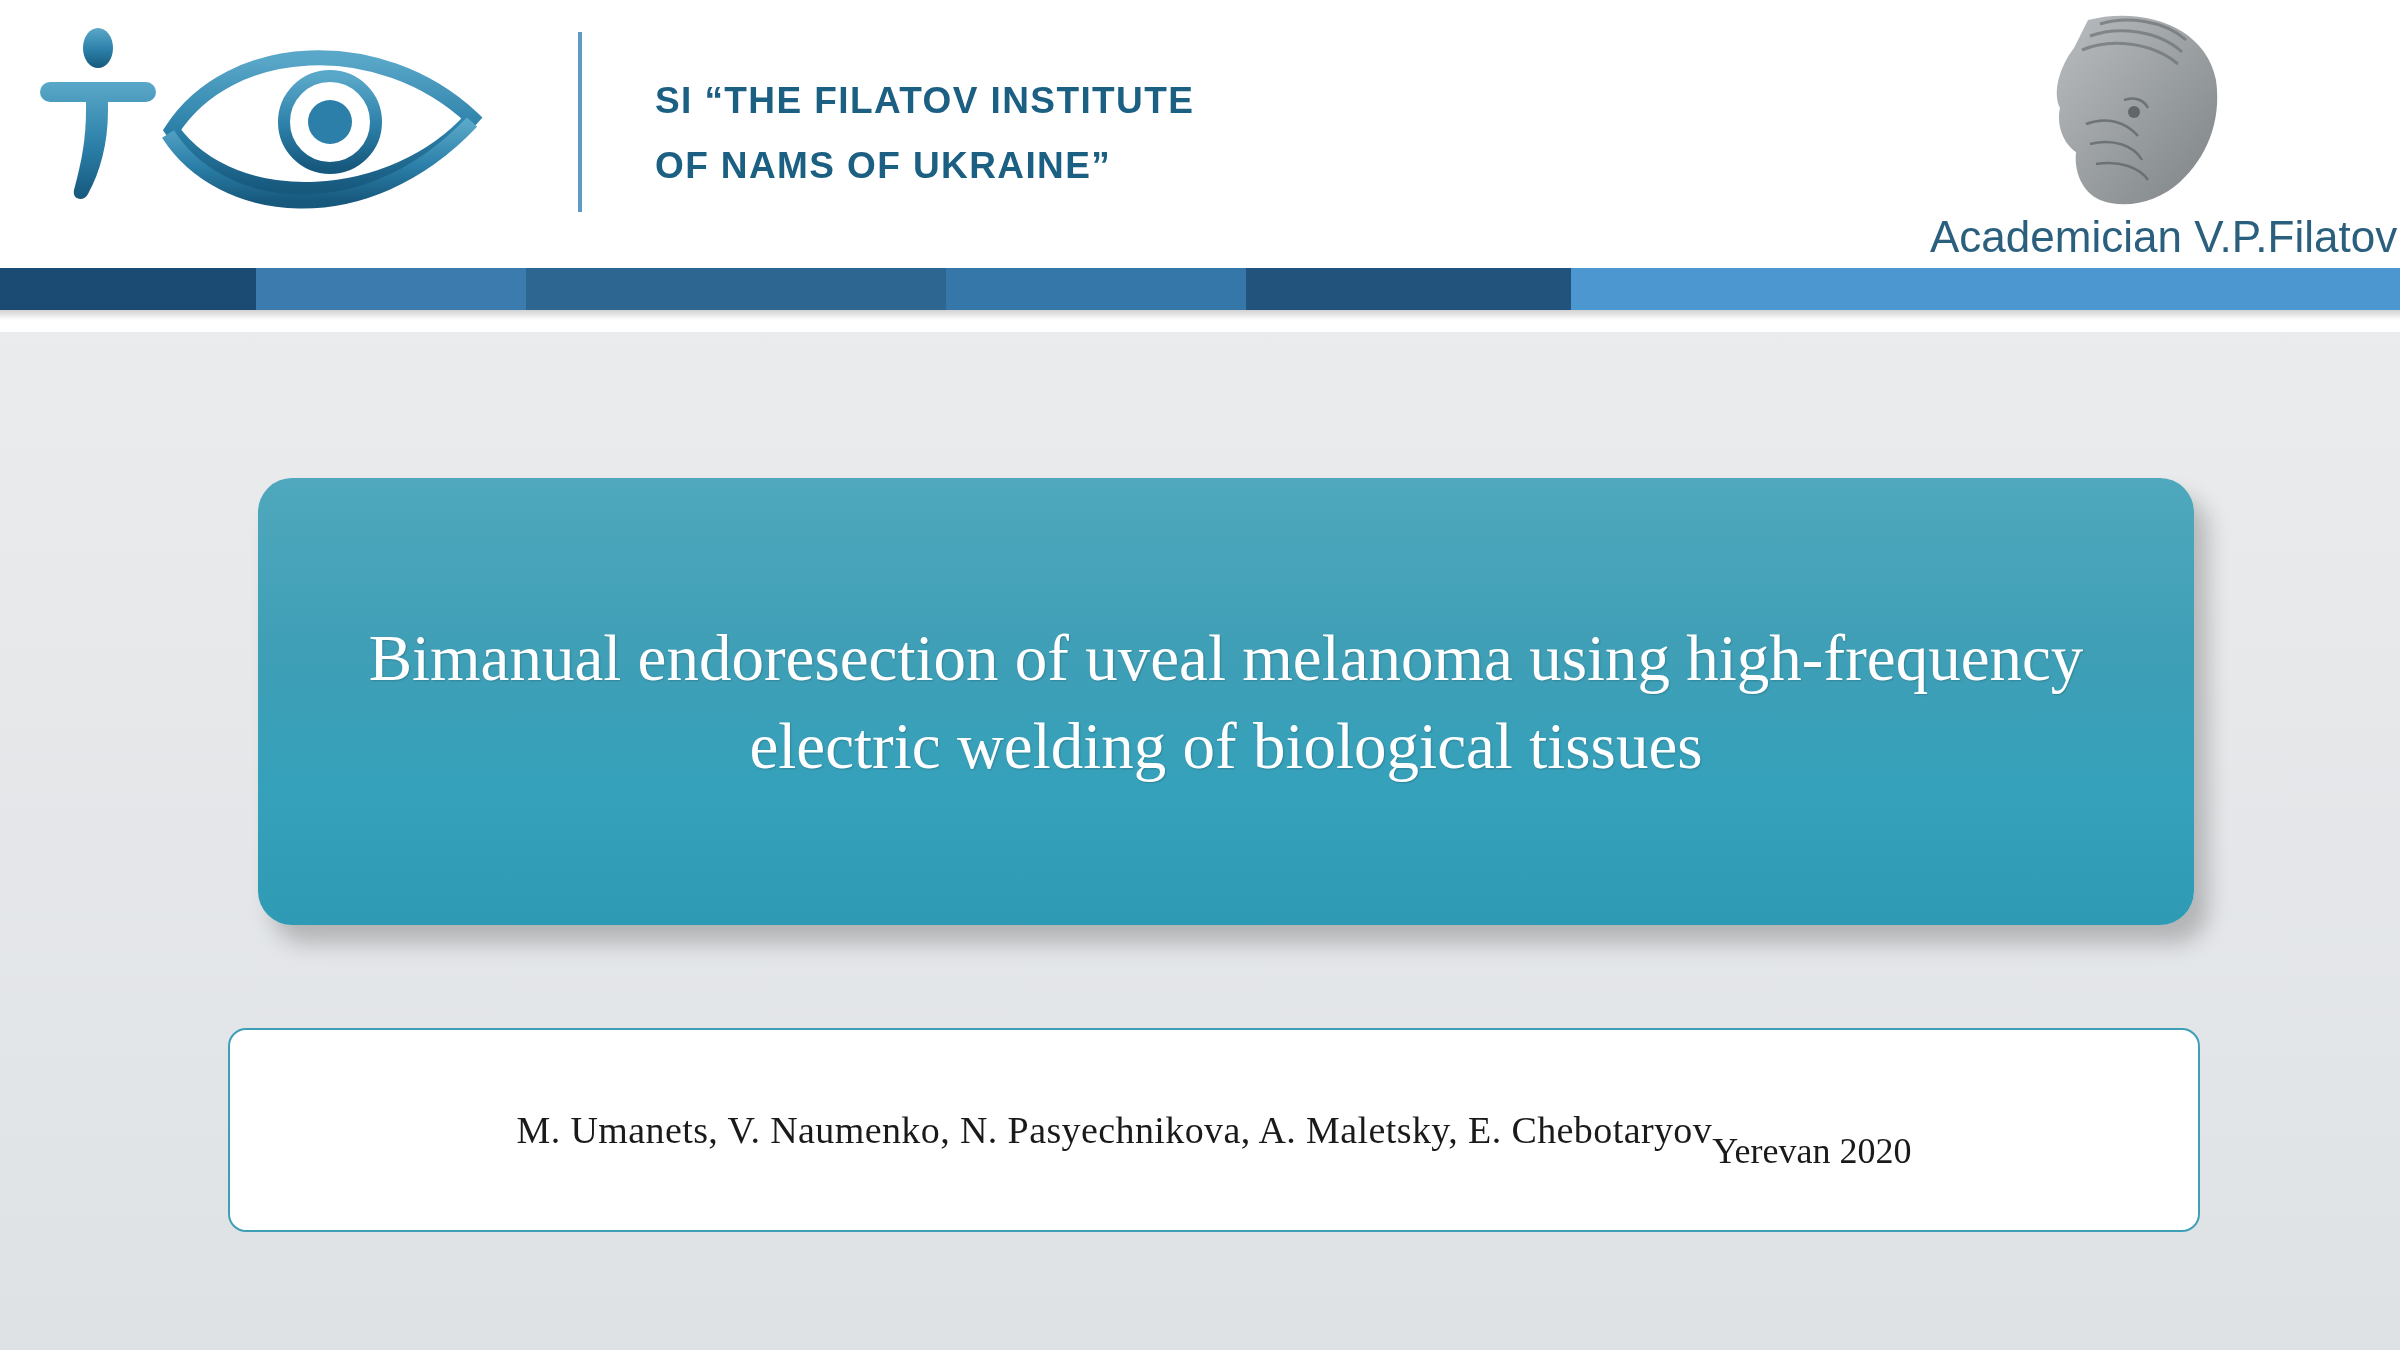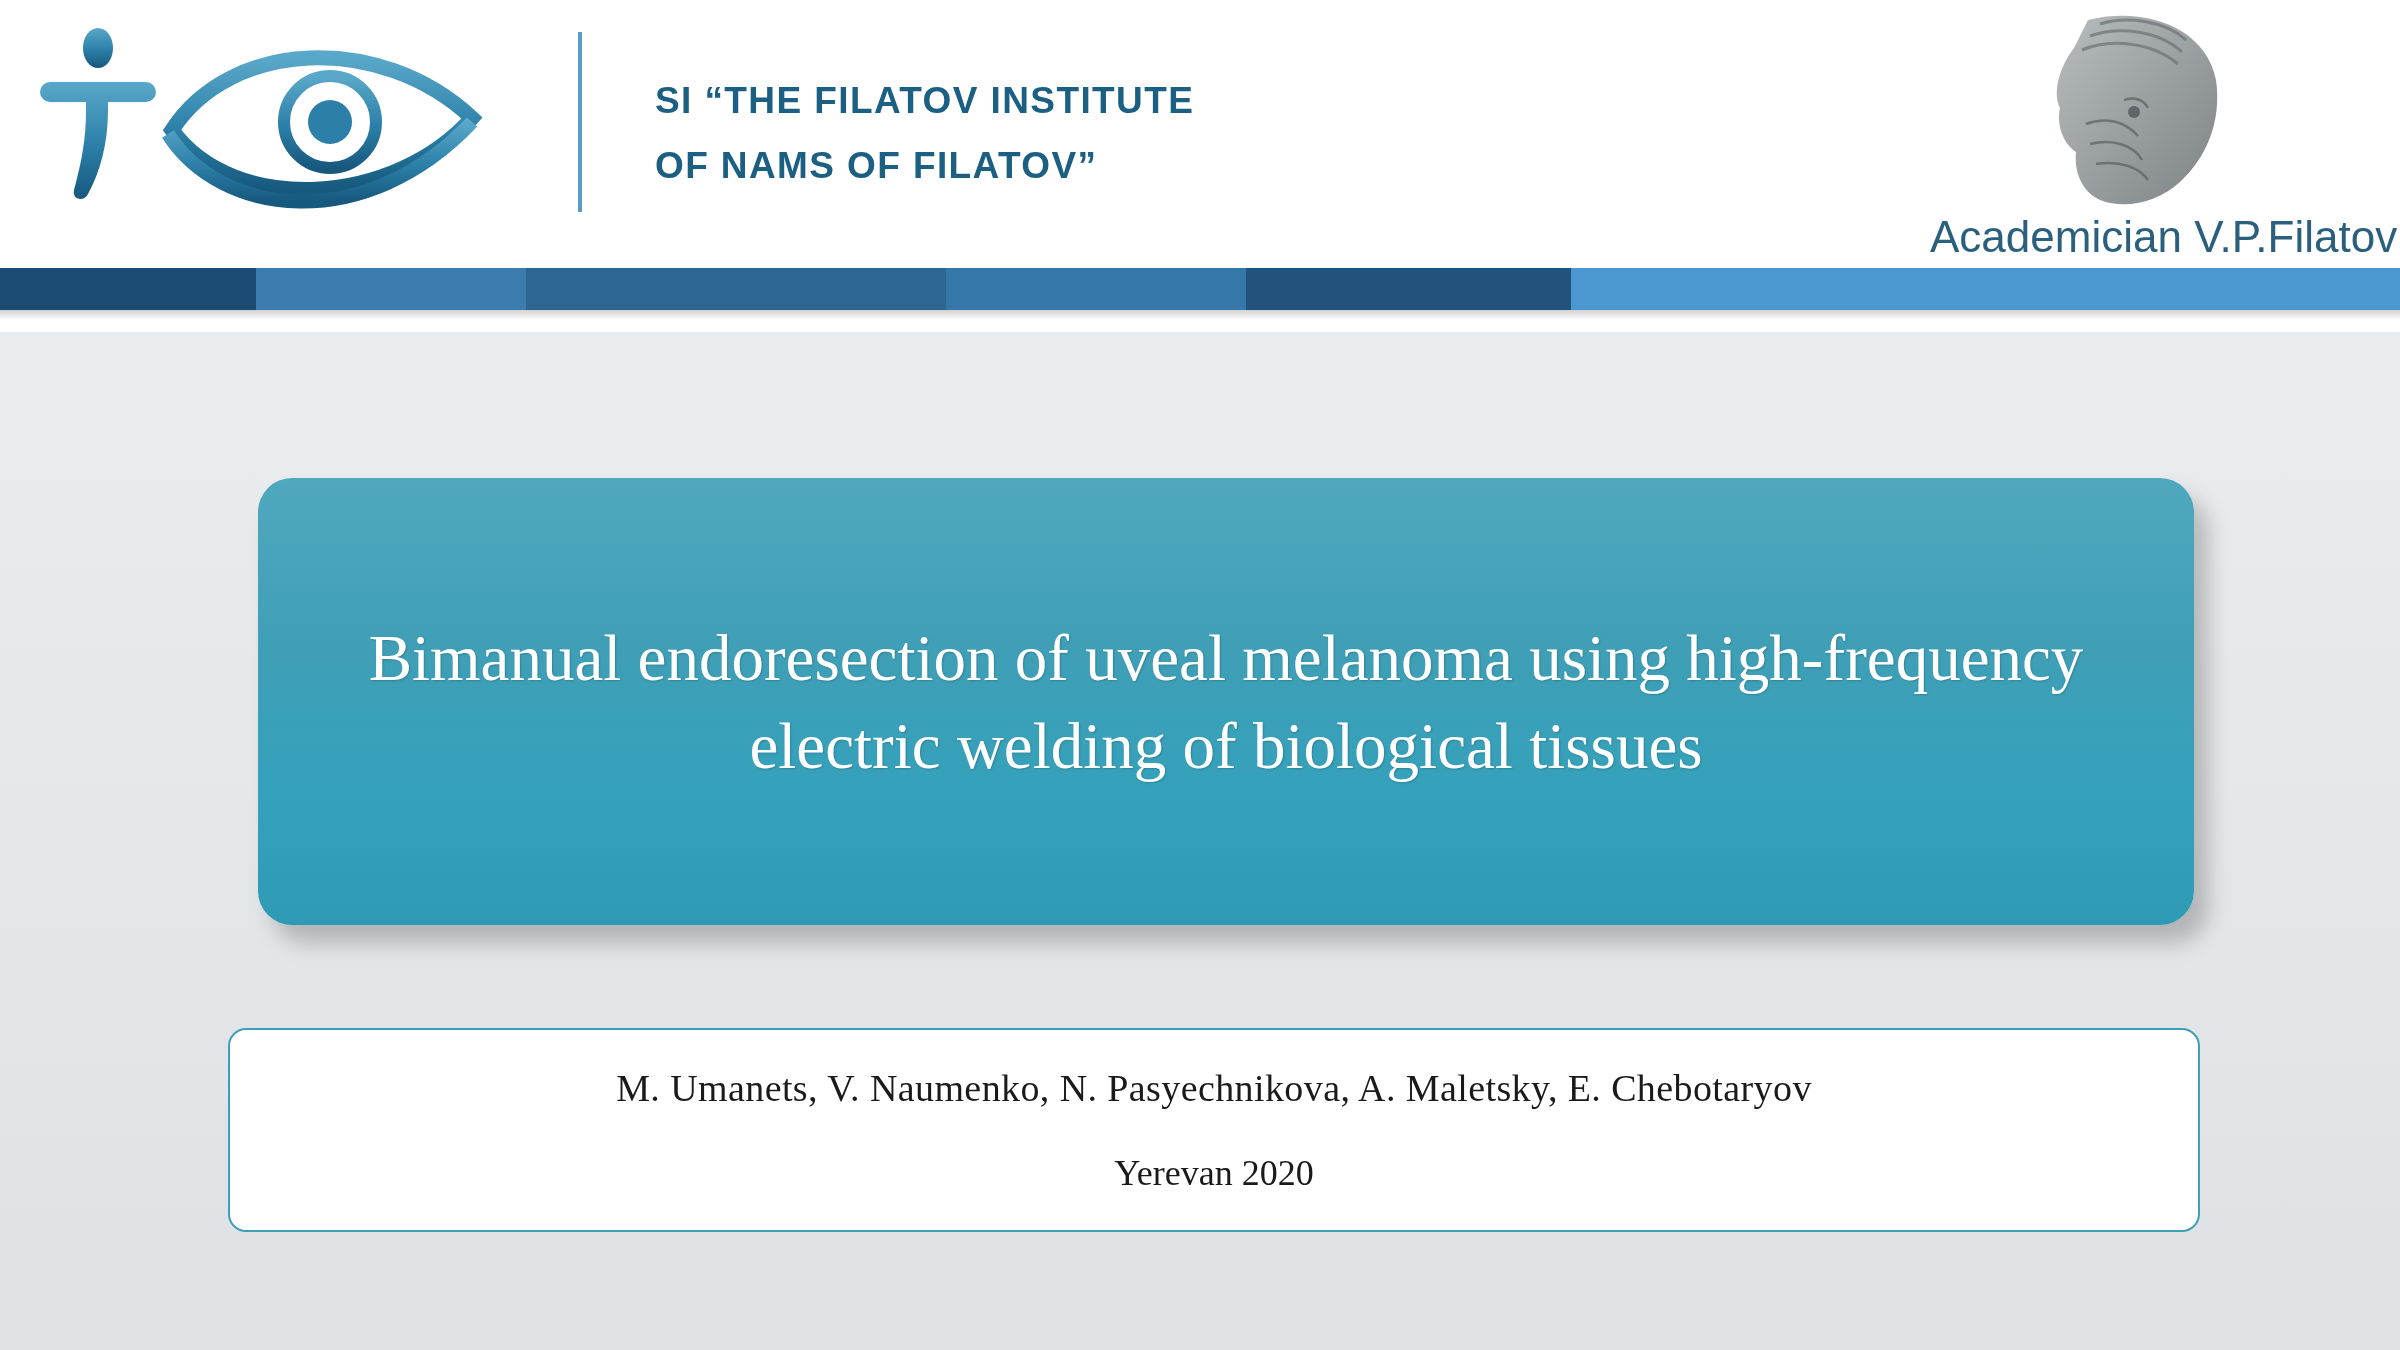--- a/index.html
+++ b/index.html
@@ -135,21 +135,20 @@
   .authors-box {
     position: absolute;
     left: 228px;
     top: 1028px;
     width: 1968px;
     height: 200px;
     background: #ffffff;
     border: 2px solid #3f9fb6;
     border-radius: 18px;
     display: flex;
-    flex-direction: column;
     align-items: center;
     justify-content: center;
   }
   .authors-line {
     font-family: "Liberation Serif", serif;
     font-size: 38px;
     color: #1a1a1a;
     letter-spacing: 0.4px;
     white-space: nowrap;
   }
@@ -191,21 +190,21 @@
         </g>
         <circle cx="310" cy="112" r="22" fill="#2b7fa8"></circle>
         <path d="M148 124 C200 206 344 226 452 112" fill="none" stroke="url(#eyeGrad)" stroke-width="14"></path>
       </svg>
     </div>
 
     <div class="header-divider"></div>
 
     <div class="inst-title">
       <div>SI “THE FILATOV INSTITUTE</div>
-      <div>OF NAMS OF FILATOV”</div>
+      <div>OF NAMS OF UKRAINE”</div>
     </div>
 
     <div class="filatov-portrait">
       <svg viewBox="0 0 210 215" width="210" height="215" xmlns="http://www.w3.org/2000/svg">
         <defs>
           <linearGradient id="greyGrad" x1="0" y1="0" x2="1" y2="1">
             <stop offset="0%" stop-color="#b9bdbf"></stop>
             <stop offset="100%" stop-color="#7e8386"></stop>
           </linearGradient>
         </defs>

